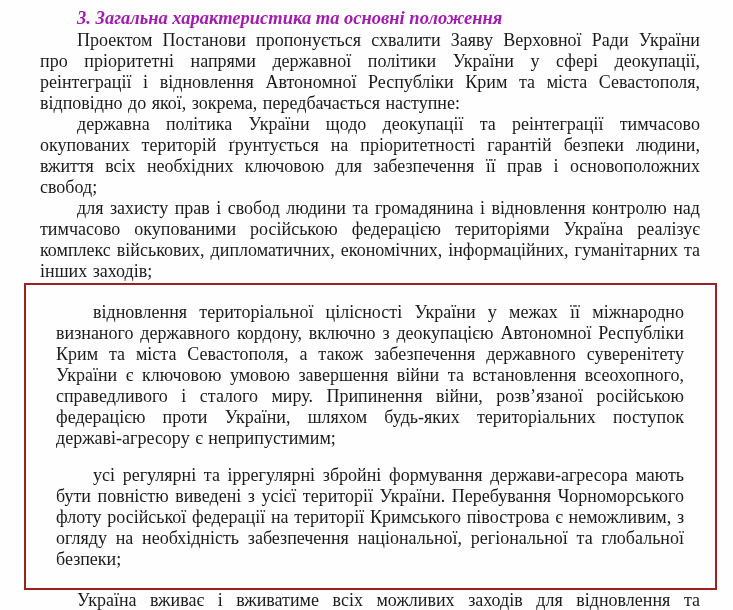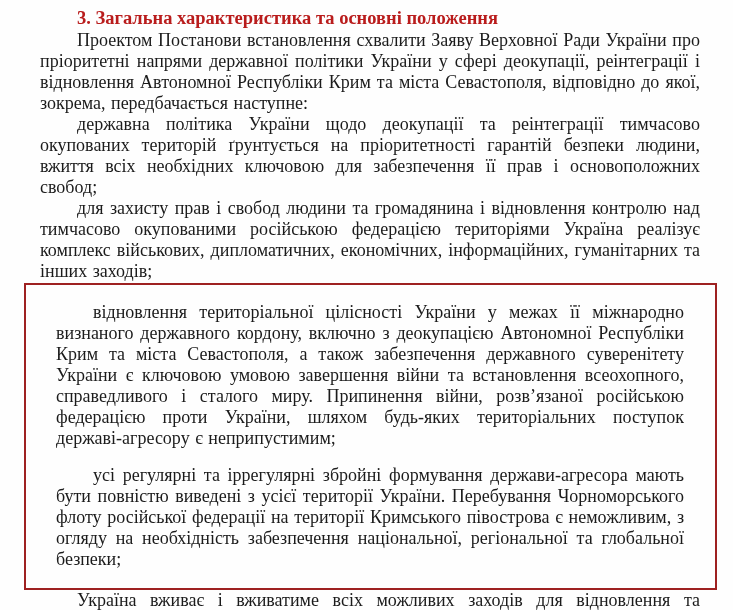--- a/index.html
+++ b/index.html
@@ -17,23 +17,24 @@
     padding: 7px 33px 0 40px;
     font-family: "Liberation Serif", "DejaVu Serif", serif;
     font-size: 18px;
     line-height: 21px;
     color: #1b1b1b;
   }
   .heading {
     margin: 0;
     font-size: 18.5px;
     font-weight: bold;
-    color: #b91c1c;
+    color: #a21caf;
     text-indent: 37px;
     line-height: 23px;
+    font-style: italic;
   }
   .para {
     margin: 0;
     text-align: justify;
     text-indent: 37px;
     word-spacing: 1px;
   }
   .highlight-box {
     border: 2px solid #9e2121;
     margin: 1px -17px 0 -16px;
@@ -42,21 +43,21 @@
   .highlight-box .para {
     margin: 16px;
   }
 </style>
 </head>
 <body>
 
 <div class="page">
   <h3 class="heading">3. Загальна характеристика та основні положення</h3>
 
-  <p class="para">Проектом Постанови встановлення схвалити Заяву Верховної Ради України про пріоритетні напрями державної політики України у сфері деокупації, реінтеграції і відновлення Автономної Республіки Крим та міста Севастополя, відповідно до якої, зокрема, передбачається наступне:</p>
+  <p class="para">Проектом Постанови пропонується схвалити Заяву Верховної Ради України про пріоритетні напрями державної політики України у сфері деокупації, реінтеграції і відновлення Автономної Республіки Крим та міста Севастополя, відповідно до якої, зокрема, передбачається наступне:</p>
 
   <p class="para">державна політика України щодо деокупації та реінтеграції тимчасово окупованих територій ґрунтується на пріоритетності гарантій безпеки людини, вжиття всіх необхідних ключовою для забезпечення її прав і основоположних свобод;</p>
 
   <p class="para">для захисту прав і свобод людини та громадянина і відновлення контролю над тимчасово окупованими російською федерацією територіями Україна реалізує комплекс військових, дипломатичних, економічних, інформаційних, гуманітарних та інших заходів;</p>
 
   <div class="highlight-box">
     <p class="para">відновлення територіальної цілісності України у межах її міжнародно визнаного державного кордону, включно з деокупацією Автономної Республіки Крим та міста Севастополя, а також забезпечення державного суверенітету України є ключовою умовою завершення війни та встановлення всеохопного, справедливого і сталого миру. Припинення війни, розв’язаної російською федерацією проти України, шляхом будь-яких територіальних поступок державі-агресору є неприпустимим;</p>
     <p class="para">усі регулярні та іррегулярні збройні формування держави-агресора мають бути повністю виведені з усієї території України. Перебування Чорноморського флоту російської федерації на території Кримського півострова є неможливим, з огляду на необхідність забезпечення національної, регіональної та глобальної безпеки;</p>
   </div>
 

